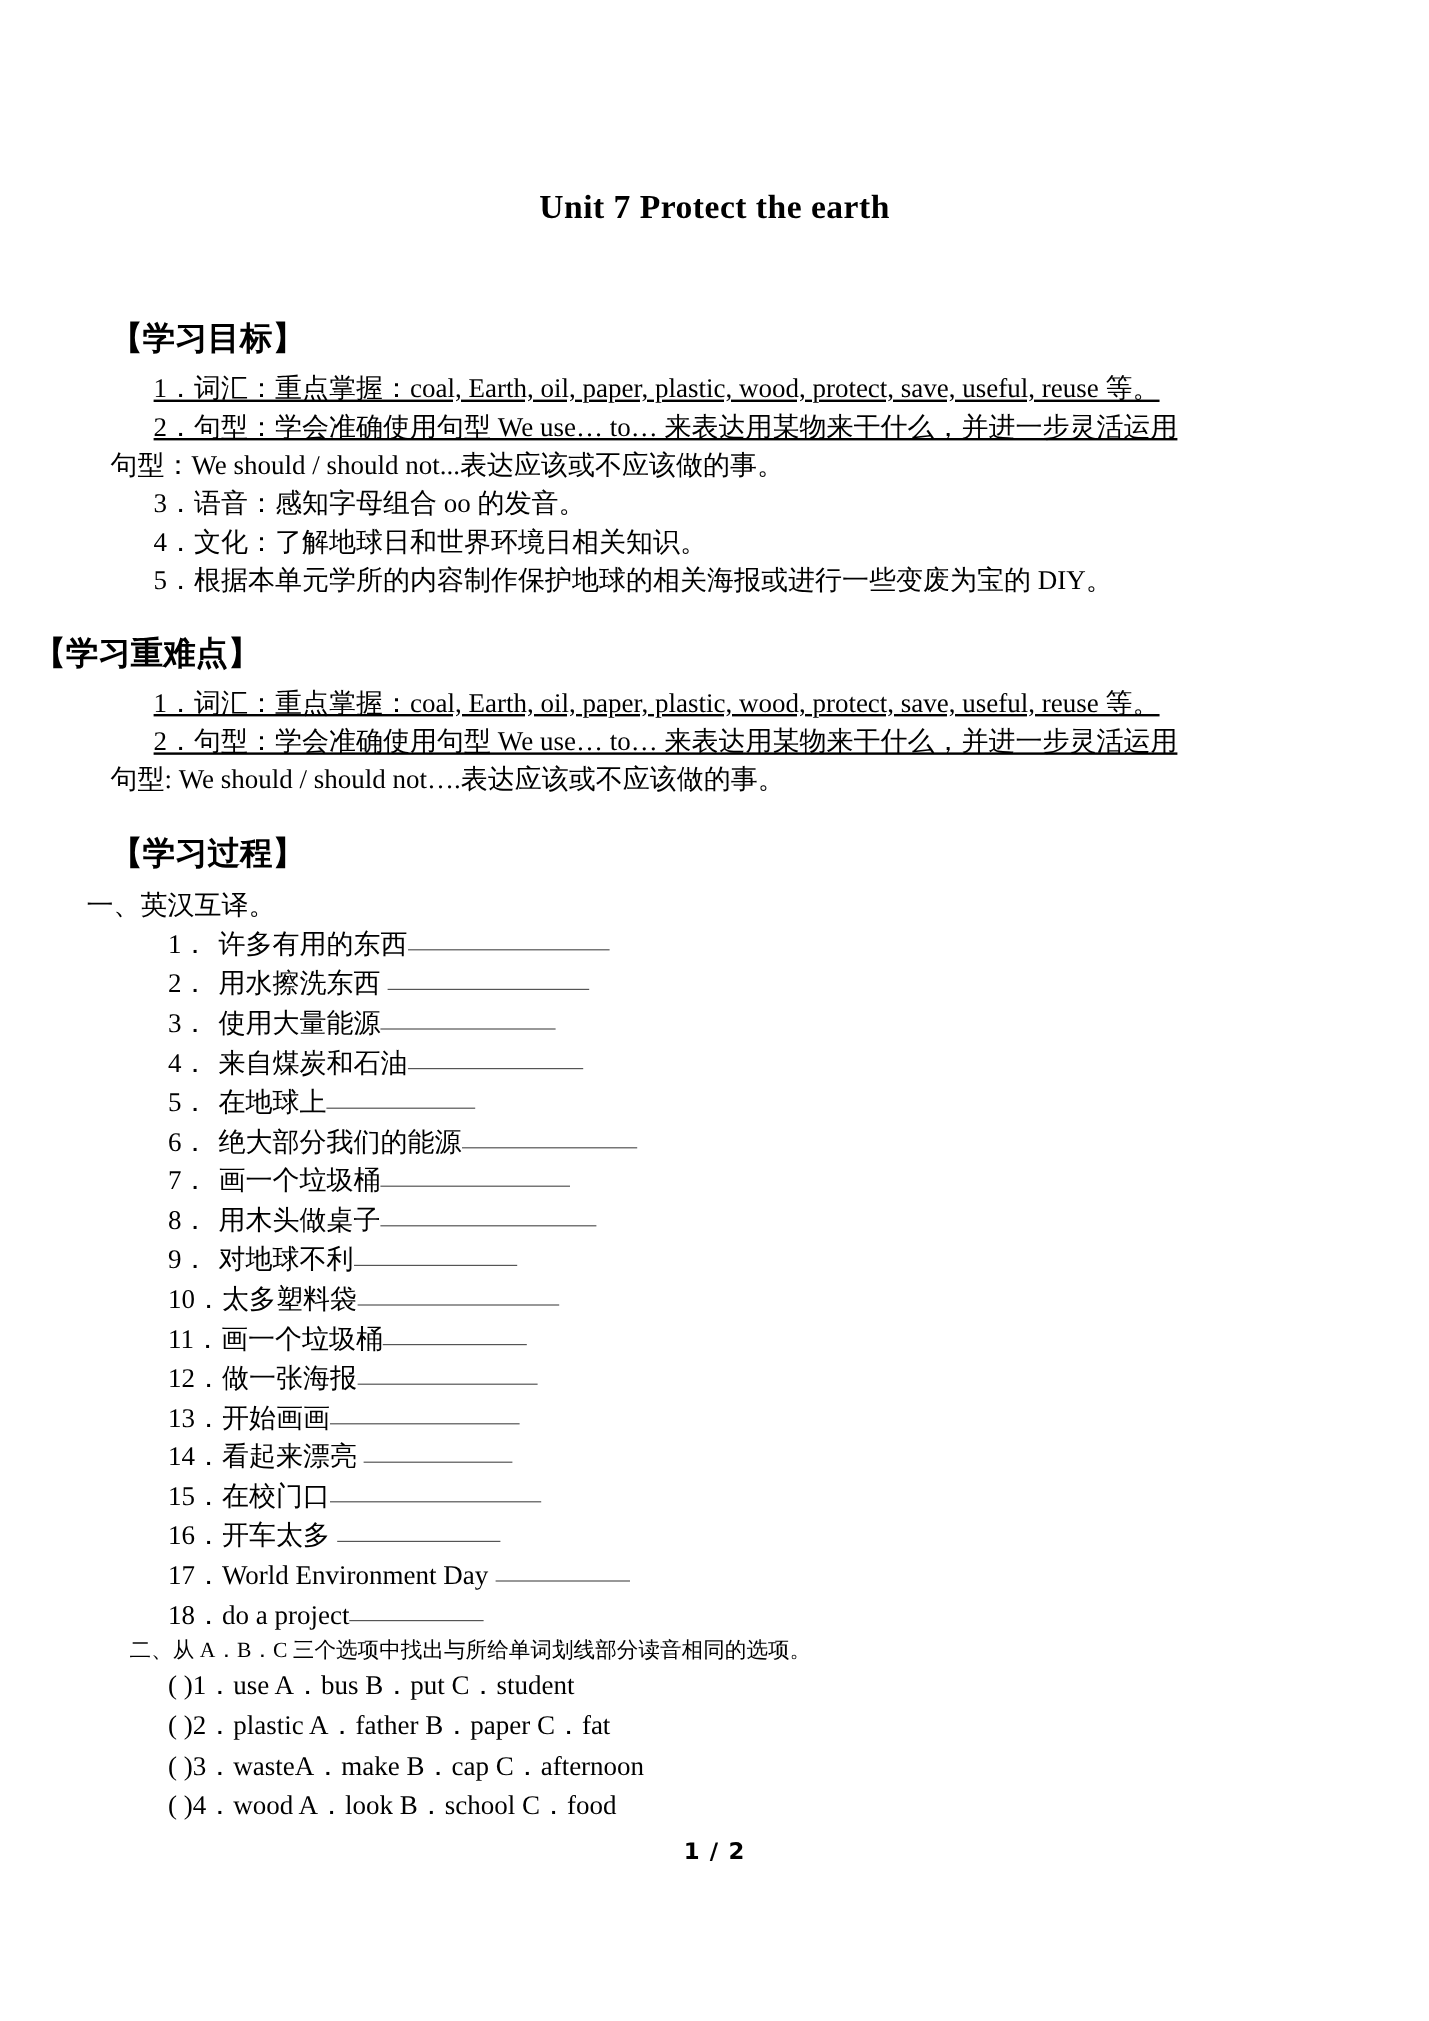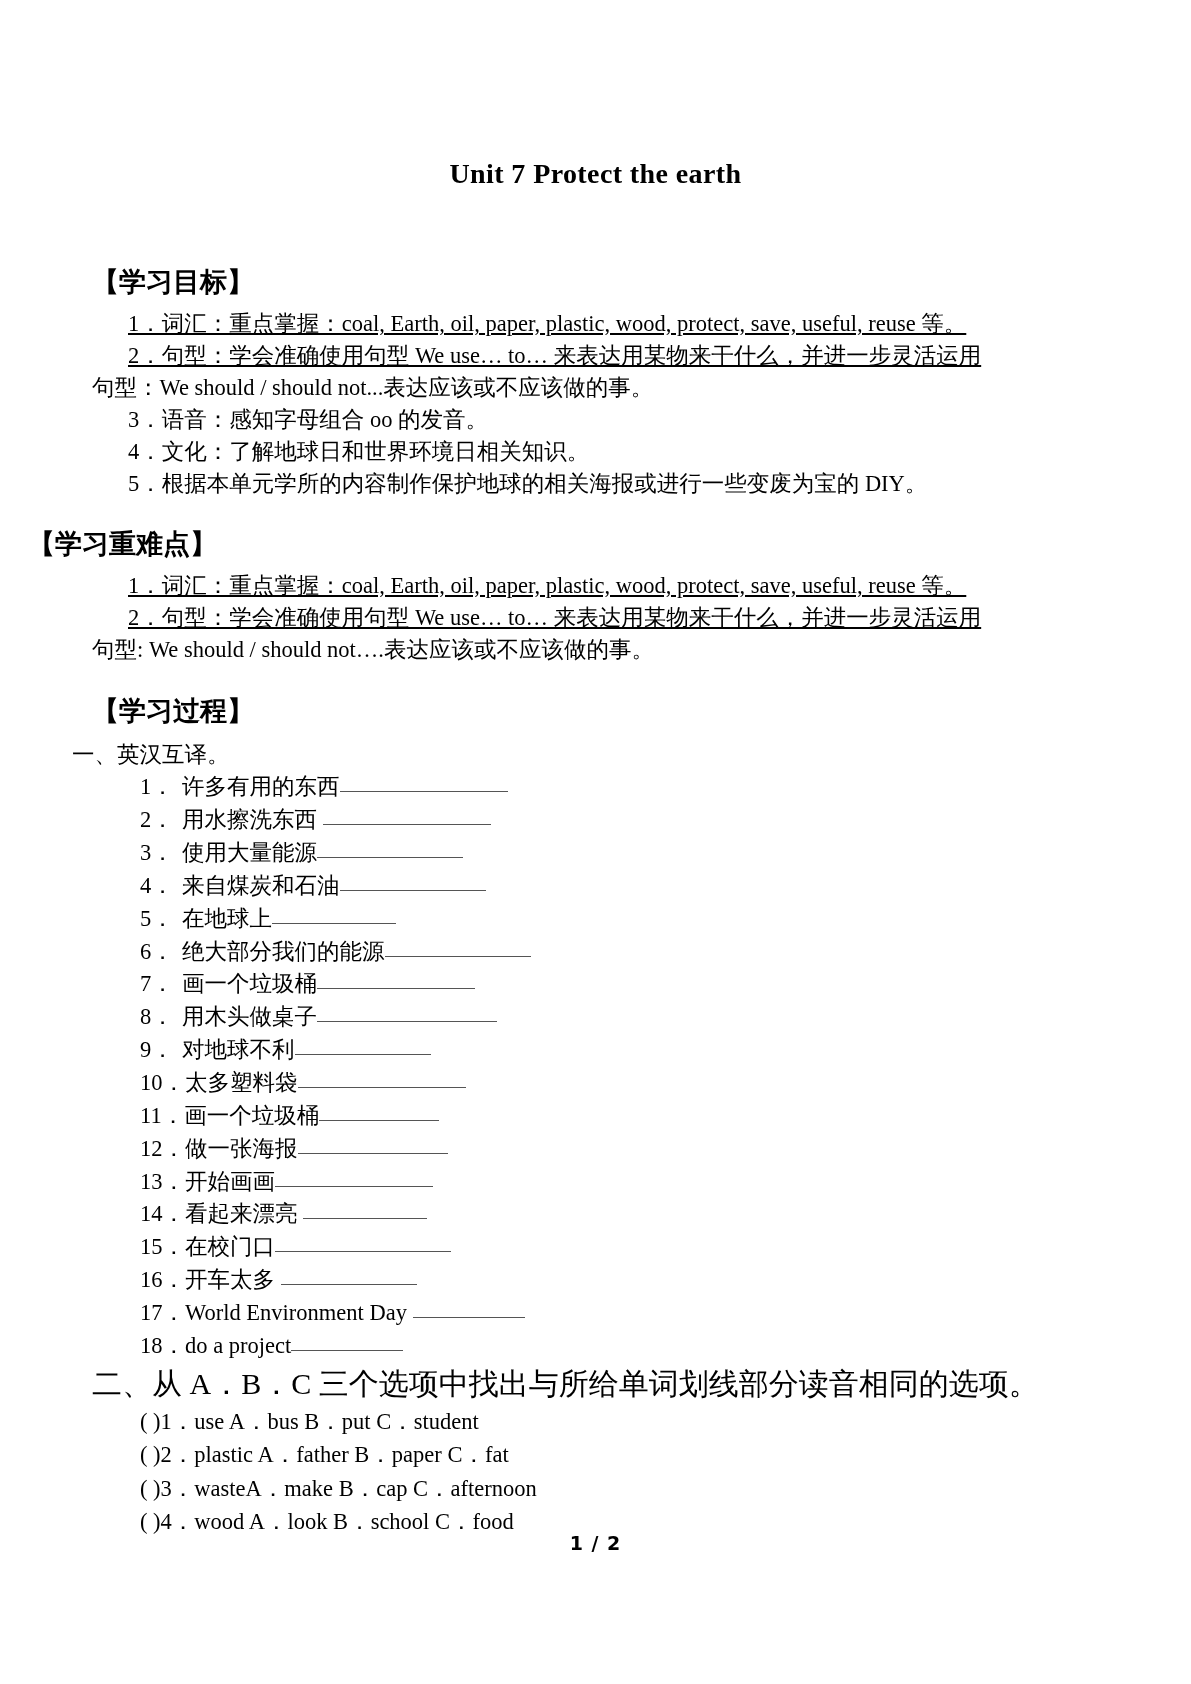--- a/index.html
+++ b/index.html
@@ -86,24 +86,25 @@
     display: inline-block;
     min-width: 42px;
   }
   .blank {
     display: inline-block;
     border-bottom: 1.4px solid #555;
     vertical-align: 2px;
     height: 18px;
   }
   .sec2-head {
-    font-size: 30px;
+    font-size: 18px;
     line-height: 1.42;
     padding-left: 92px;
     white-space: nowrap;
+    margin-left: 16px;
   }
   .mc-list {
     margin: 0;
     padding: 0;
     list-style: none;
     font-size: 22.5px;
     line-height: 1.48;
   }
   .mc-list li {
     padding-left: 140px;

